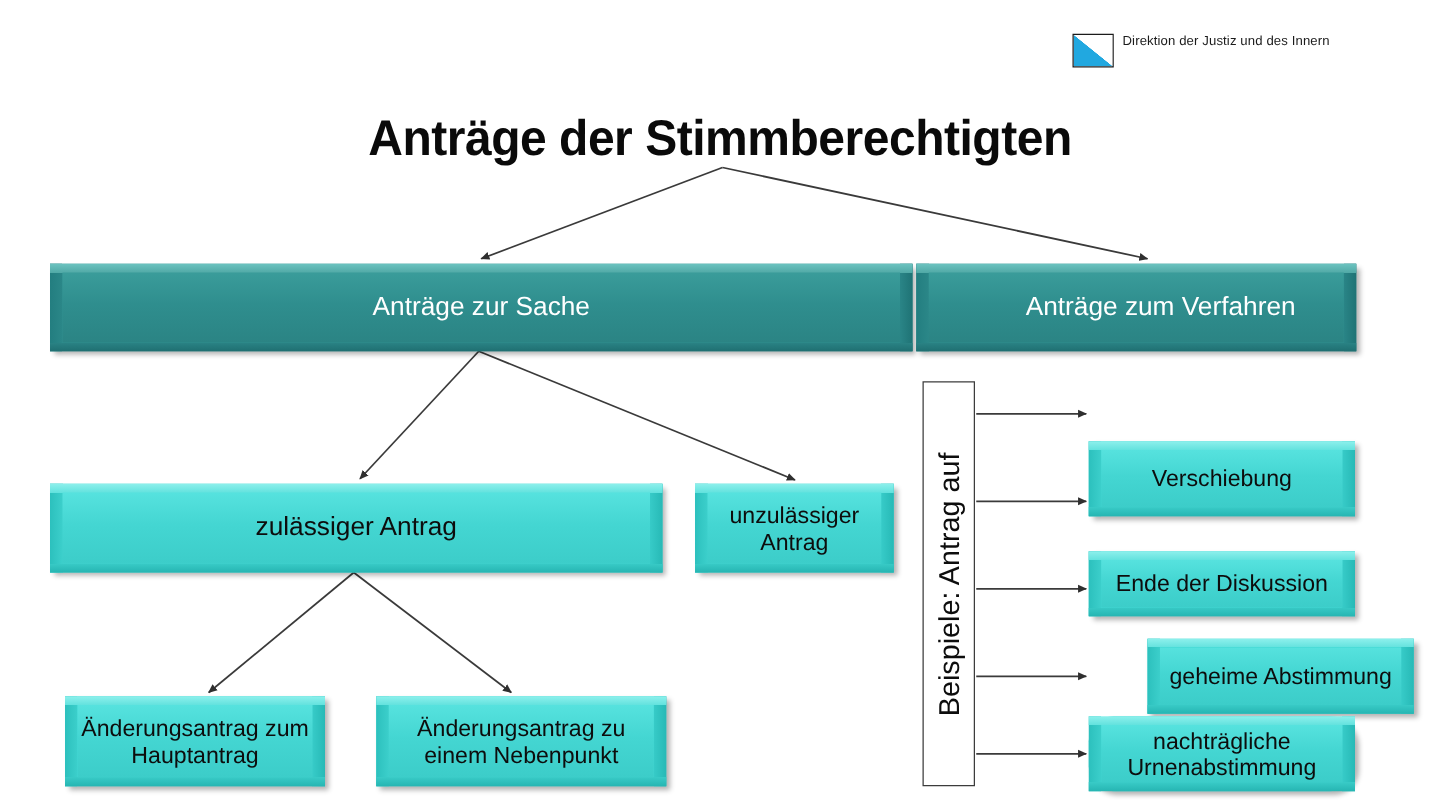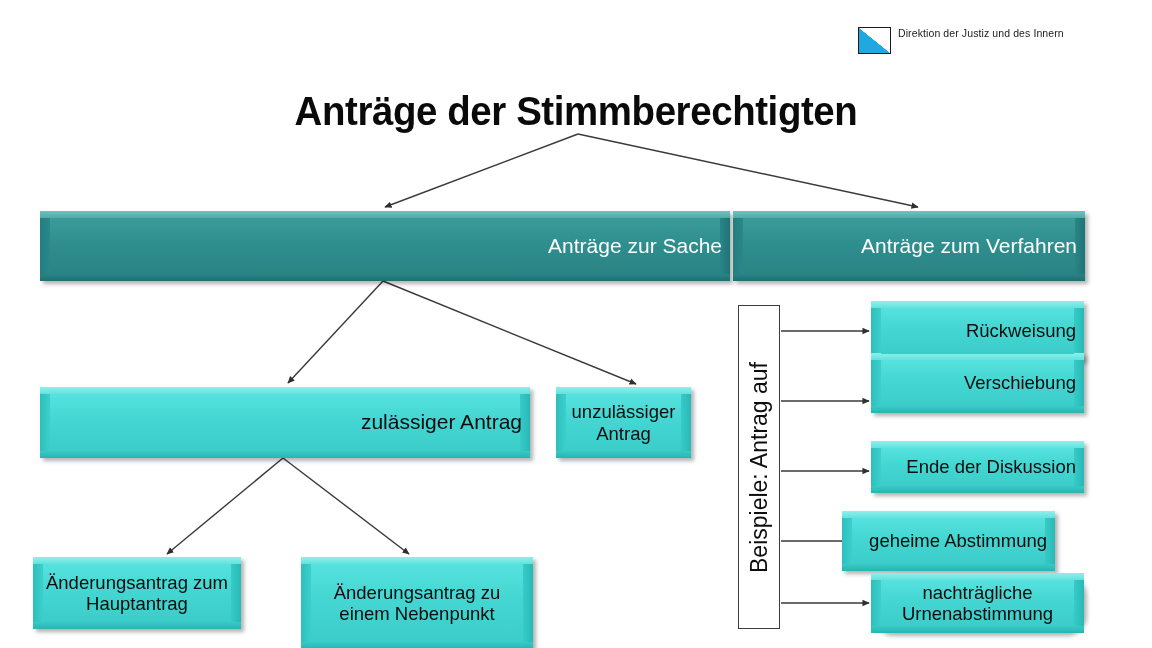--- a/index.html
+++ b/index.html
@@ -70,21 +70,21 @@
     font-family: "Liberation Sans", sans-serif;
     transform: scaleX(0.96);
   }
 
   
   .box {
     position: absolute;
     box-sizing: border-box;
     display: flex;
     align-items: center;
-    justify-content: flex-end;
+    justify-content: center;
     text-align: center;
     box-shadow: 3px 3px 4px rgba(0,0,0,0.30);
   }
   .box .bx-label {
     position: relative;
     z-index: 3;
     padding: 0 8px;
     line-height: 1.16;
   }
   
@@ -205,49 +205,46 @@
   </div>
 
   <div class="box lvl1" style="left:733px; top:211px; width:352px; height:70px;padding-left:39px;">
     <span class="bx-label">Anträge zum Verfahren</span>
   </div>
 
   <div class="box lvl2" style="left:40px; top:387px; width:490px; height:71px;">
     <span class="bx-label">zulässiger Antrag</span>
   </div>
 
-  <div class="box lvl2 small" style="left:556px; top:387px; width:135px; height:71px;">
+  <div class="box lvl2 small" style="left:556px; top:387px; width:159px; height:71px;">
     <span class="bx-label">unzulässiger Antrag</span>
   </div>
 
-  <div class="box lvl2 small" style="left:33px; top:557px; width:208px; height:72px;">
+  <div class="box lvl2 small" style="left:52px; top:557px; width:208px; height:72px;">
     <span class="bx-label">Änderungsantrag zum Hauptantrag</span>
   </div>
 
-  <div class="box lvl2 small" style="left:301px; top:557px; width:232px; height:92px;">
+  <div class="box lvl2 small" style="left:301px; top:557px; width:232px; height:72px;">
     <span class="bx-label">Änderungsantrag zu einem Nebenpunkt</span>
   </div>
 
   <div class="vbox" style="left:738px; top:305px; width:42px; height:324px;">
     <span class="vtext">Beispiele: Antrag auf</span>
   </div>
 
-  <div class="box lvl2 small" style="left:871px; top:301px; width:213px; height:60px;">
-    <span class="bx-label">Rückweisung</span>
-  </div>
 
   <div class="box lvl2 small" style="left:871px; top:353px; width:213px; height:60px;">
     <span class="bx-label">Verschiebung</span>
   </div>
 
   <div class="box lvl2 small" style="left:871px; top:441px; width:213px; height:52px;">
     <span class="bx-label">Ende der Diskussion</span>
   </div>
 
-  <div class="box lvl2 small" style="left:842px; top:511px; width:213px; height:60px;">
+  <div class="box lvl2 small" style="left:918px; top:511px; width:213px; height:60px;">
     <span class="bx-label">geheime Abstimmung</span>
   </div>
 
   <div class="box lvl2 small" style="left:871px; top:573px; width:213px; height:60px;border-radius:20px;">
     <span class="bx-label">nachträgliche Urnenabstimmung</span>
   </div>
 
 </div>
 
 </body></html>

